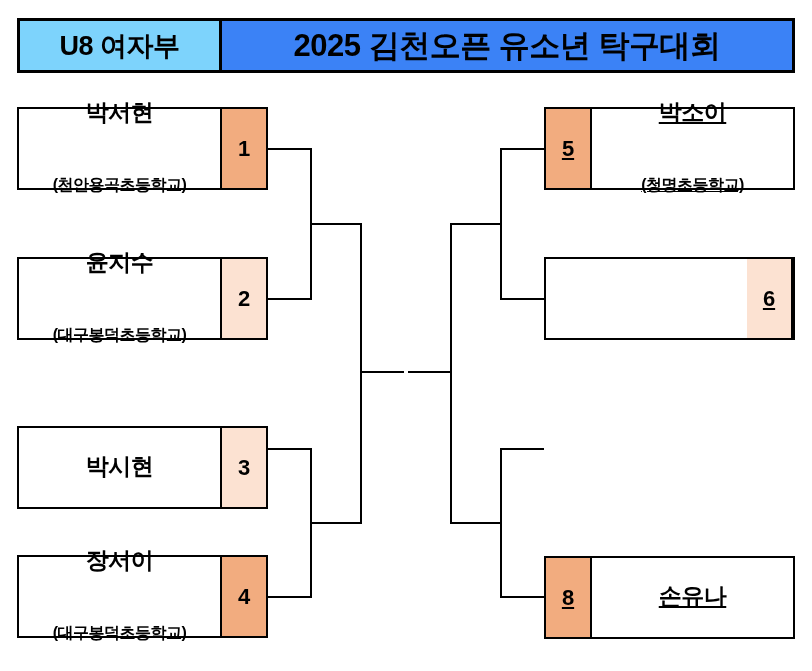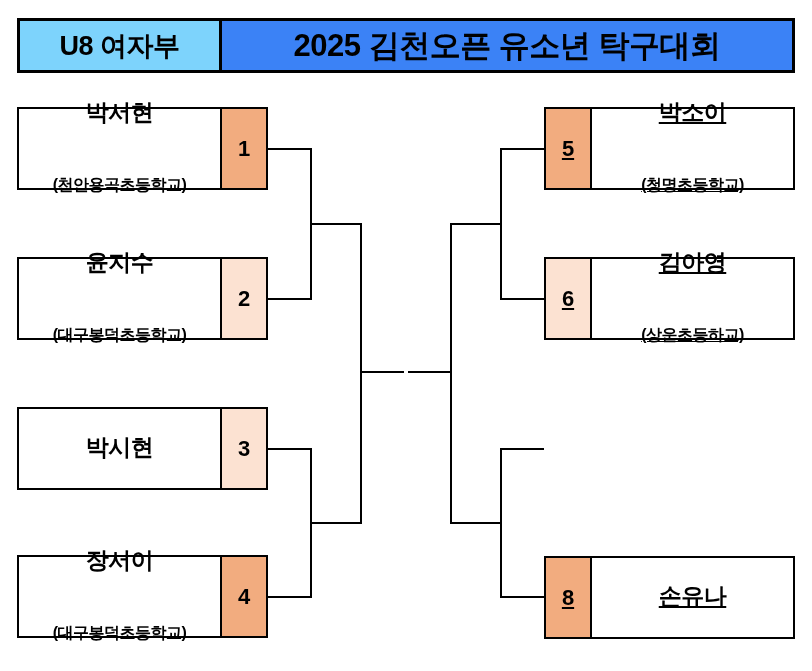--- a/index.html
+++ b/index.html
@@ -135,21 +135,21 @@
   </div>
 
   <div class="player left" style="top:257px">
     <div class="who">
       <div class="pname">윤지수</div>
       <div class="pschool">(대구봉덕초등학교)</div>
     </div>
     <div class="seed light">2</div>
   </div>
 
-  <div class="player left" style="top:407px">
+  <div class="player left" style="top:426px">
     <div class="who">
       <div class="pname">박시현</div>
     </div>
     <div class="seed light">3</div>
   </div>
 
   <div class="player left" style="top:555px">
     <div class="who">
       <div class="pname">장서이</div>
       <div class="pschool">(대구봉덕초등학교)</div>
@@ -159,24 +159,20 @@
 
   <div class="player right" style="top:107px">
     <div class="who">
       <div class="pname">박소이</div>
       <div class="pschool">(청명초등학교)</div>
     </div>
     <div class="seed dark">5</div>
   </div>
 
   <div class="player right" style="top:257px">
-    <div class="who">
-      <div class="pname">김아영</div>
-      <div class="pschool">(상운초등하교)</div>
-    </div>
     <div class="seed light">6</div>
   </div>
 
 
   <div class="player right" style="top:556px">
     <div class="who">
       <div class="pname">손유나</div>
     </div>
     <div class="seed dark">8</div>
   </div>

